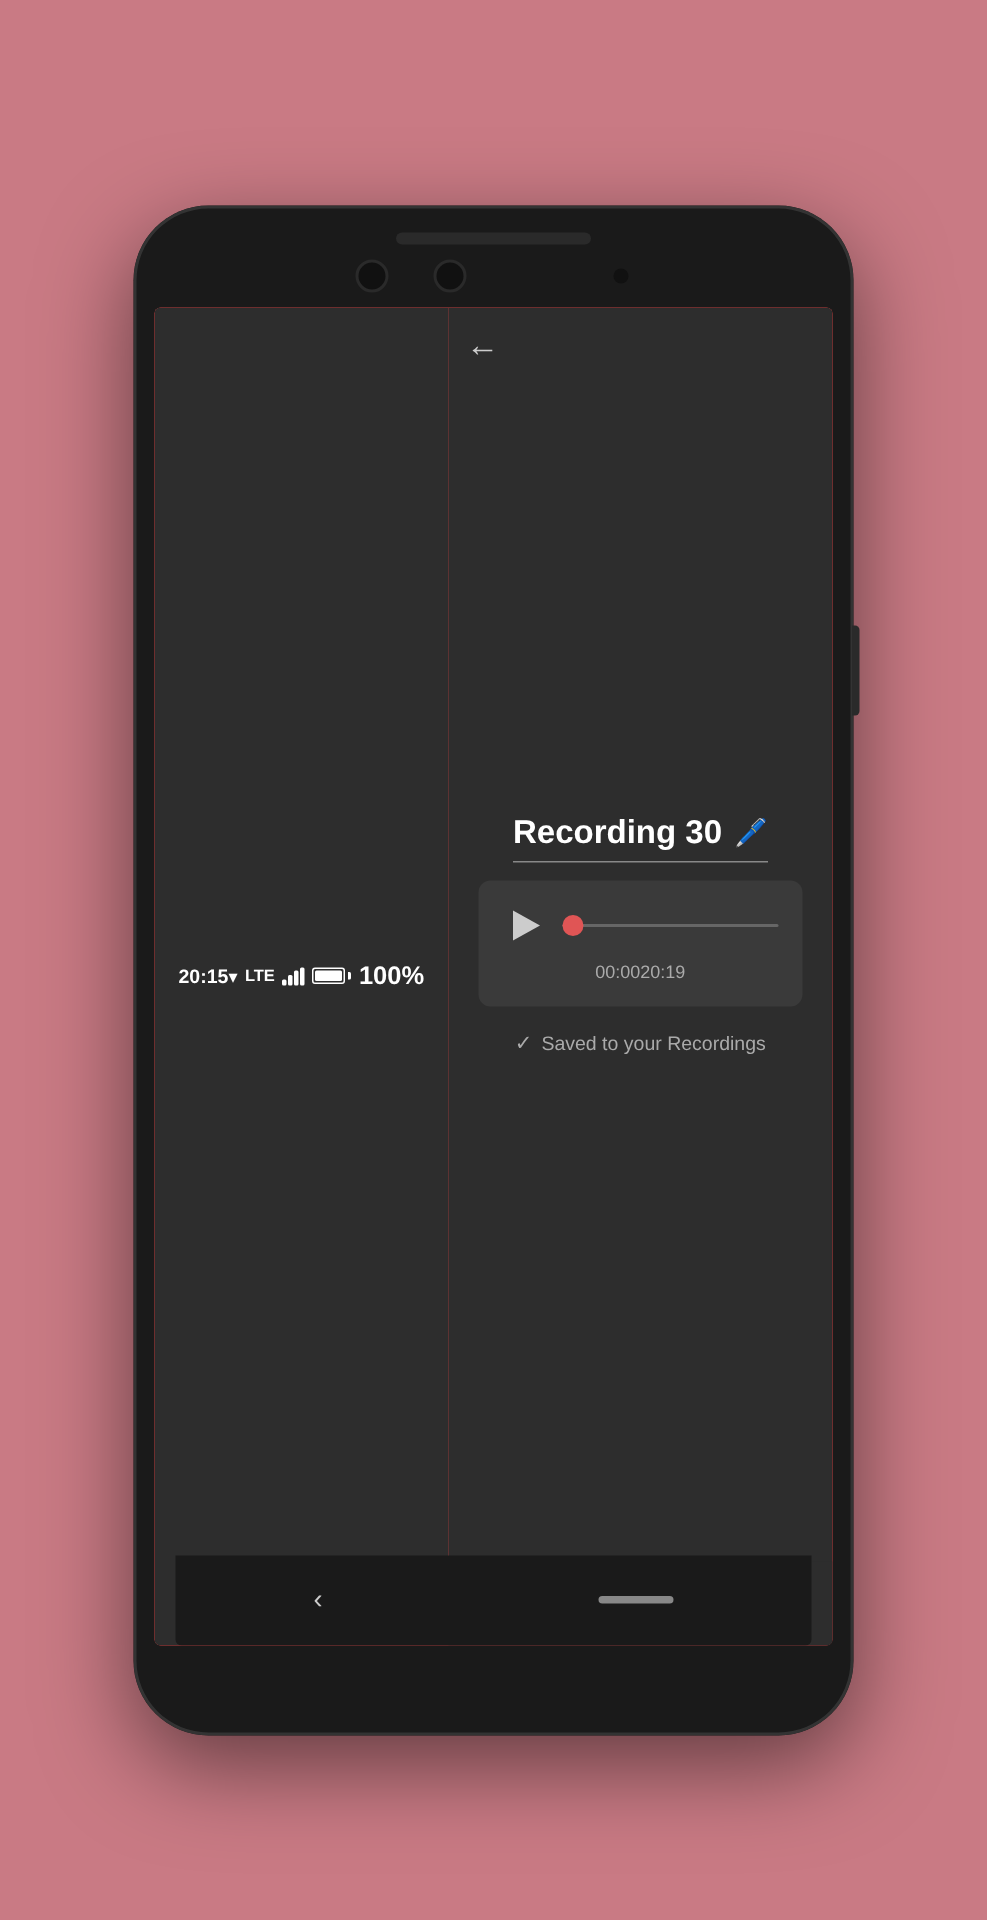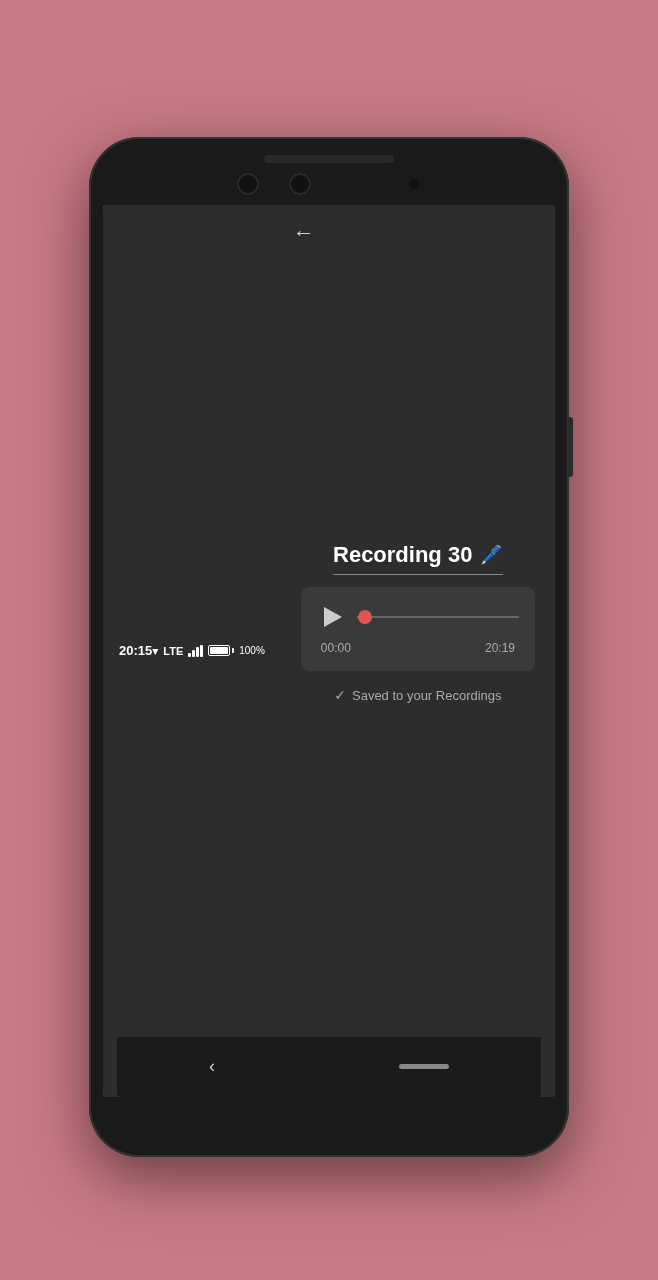--- a/index.html
+++ b/index.html
@@ -192,22 +192,22 @@
 
     .battery-tip {
       width: 2px;
       height: 5px;
       background: #fff;
       border-radius: 0 1px 1px 0;
     }
 
     .battery-pct {
       color: #fff;
-      font-size: 10px;
-      font-weight: 400;
+      font-size: 17px;
+      font-weight: 700;
     }
 
     
     .app-content {
       flex: 1;
       display: flex;
       flex-direction: column;
       background: #2d2d2d;
       position: relative;
     }
@@ -316,21 +316,21 @@
       top: 50%;
       transform: translate(-50%, -50%);
       width: 14px;
       height: 14px;
       background: #e05555;
       border-radius: 50%;
     }
 
     .player-timestamps {
       display: flex;
-      justify-content: space-between;
+      justify-content: center;
       padding: 0 4px;
     }
 
     .timestamp {
       color: #aaa;
       font-size: 12px;
     }
 
     
     .saved-message {

